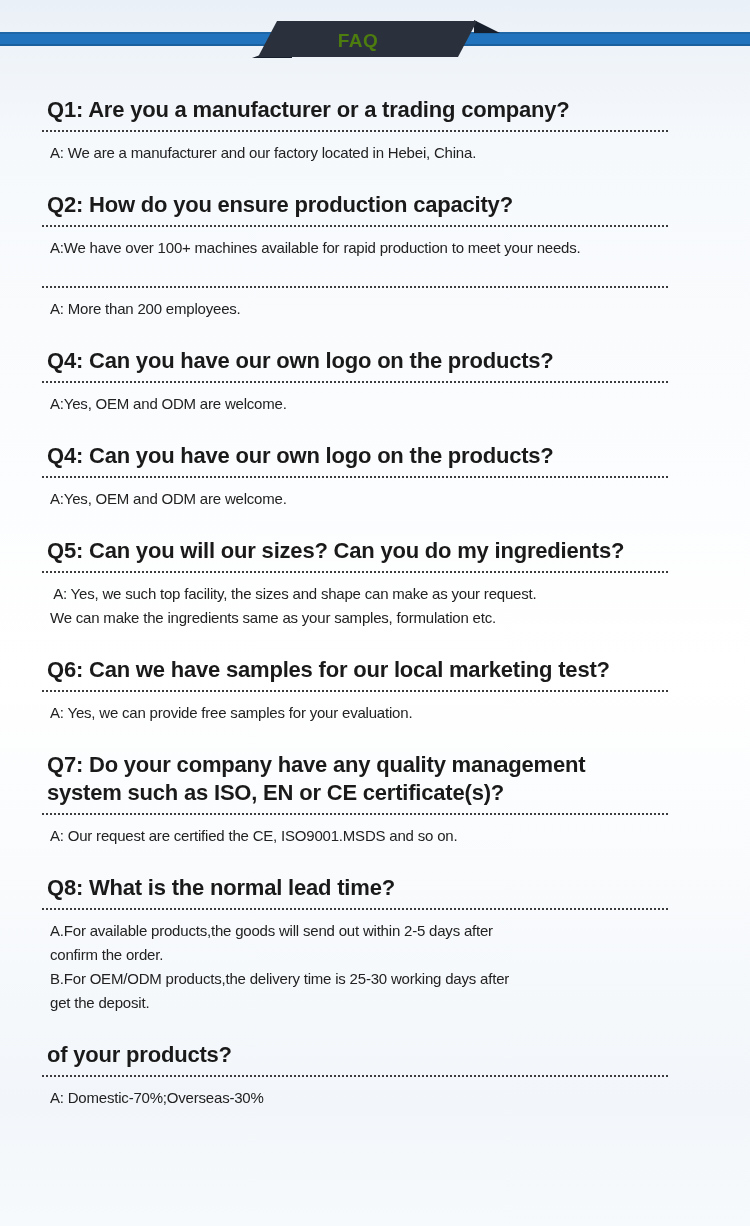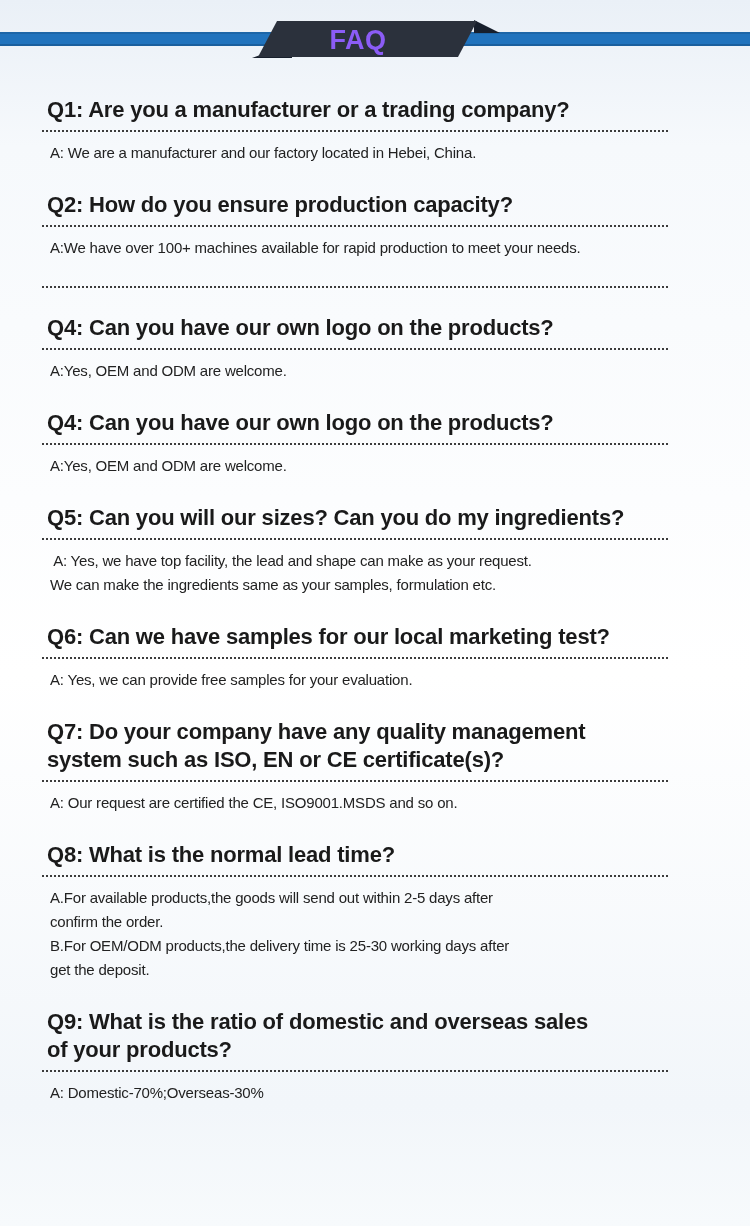--- a/index.html
+++ b/index.html
@@ -10,21 +10,21 @@
     overflow:hidden;
   }
   .page { width:750px; height:1226px; position:relative; }
 
   
   .faq-header { position:relative; height:80px; }
   .faq-header svg { position:absolute; left:0; top:0; display:block; }
   .banner-label {
     position:absolute; left:258px; top:24px; width:200px; height:33px;
     display:flex; align-items:center; justify-content:center;
-    color:#8b5cf6; font-size:27px; font-weight:bold; letter-spacing:0.5px;
+    color:#4d7c0f; font-size:19px; font-weight:bold; letter-spacing:0.5px;
   }
 
   
   .faq-list { padding:16px 28px 0 42px; }
   .faq-item { margin-bottom:26px; }
   .q-block { padding-left:5px; }
   .q-line {
     font-size:22px; font-weight:bold; color:#1a1a1a;
     line-height:28px; letter-spacing:-0.2px; white-space:pre;
   }
@@ -75,20 +75,23 @@
           <div class="q-line">Q2: How do you ensure production capacity?</div>
         </div>
     <div class="dotted-divider"></div>
     <div class="a-block">
           <div class="a-line">A:We have over 100+ machines available for rapid production to meet your needs.</div>
         </div>
   </section>
 
   <section class="faq-item">
     <div class="dotted-divider"></div>
+    <div class="a-block">
+          <div class="a-line">A: More than 200 employees.</div>
+        </div>
   </section>
 
   <section class="faq-item">
     <div class="q-block">
           <div class="q-line">Q4: Can you have our own logo on the products?</div>
         </div>
     <div class="dotted-divider"></div>
     <div class="a-block">
           <div class="a-line">A:Yes, OEM and ODM are welcome.</div>
         </div>
@@ -103,21 +106,21 @@
           <div class="a-line">A:Yes, OEM and ODM are welcome.</div>
         </div>
   </section>
 
   <section class="faq-item">
     <div class="q-block">
           <div class="q-line">Q5: Can you will our sizes? Can you do my ingredients?</div>
         </div>
     <div class="dotted-divider"></div>
     <div class="a-block">
-          <div class="a-line"> A: Yes, we have top facility, the lead and shape can make as your request.</div>
+          <div class="a-line"> A: Yes, we such top facility, the sizes and shape can make as your request.</div>
           <div class="a-line">We can make the ingredients same as your samples, formulation etc.</div>
         </div>
   </section>
 
   <section class="faq-item">
     <div class="q-block">
           <div class="q-line">Q6: Can we have samples for our local marketing test?</div>
         </div>
     <div class="dotted-divider"></div>
     <div class="a-block">
@@ -144,21 +147,20 @@
     <div class="a-block">
           <div class="a-line">A.For available products,the goods will send out within 2-5 days after</div>
           <div class="a-line">confirm the order.</div>
           <div class="a-line">B.For OEM/ODM products,the delivery time is 25-30 working days after</div>
           <div class="a-line">get the deposit.</div>
         </div>
   </section>
 
   <section class="faq-item">
     <div class="q-block">
-          <div class="q-line">Q9: What is the ratio of domestic and overseas sales</div>
           <div class="q-line">of your products?</div>
         </div>
     <div class="dotted-divider"></div>
     <div class="a-block">
           <div class="a-line">A: Domestic-70%;Overseas-30%</div>
         </div>
   </section>
 </main>
 
 </div>

